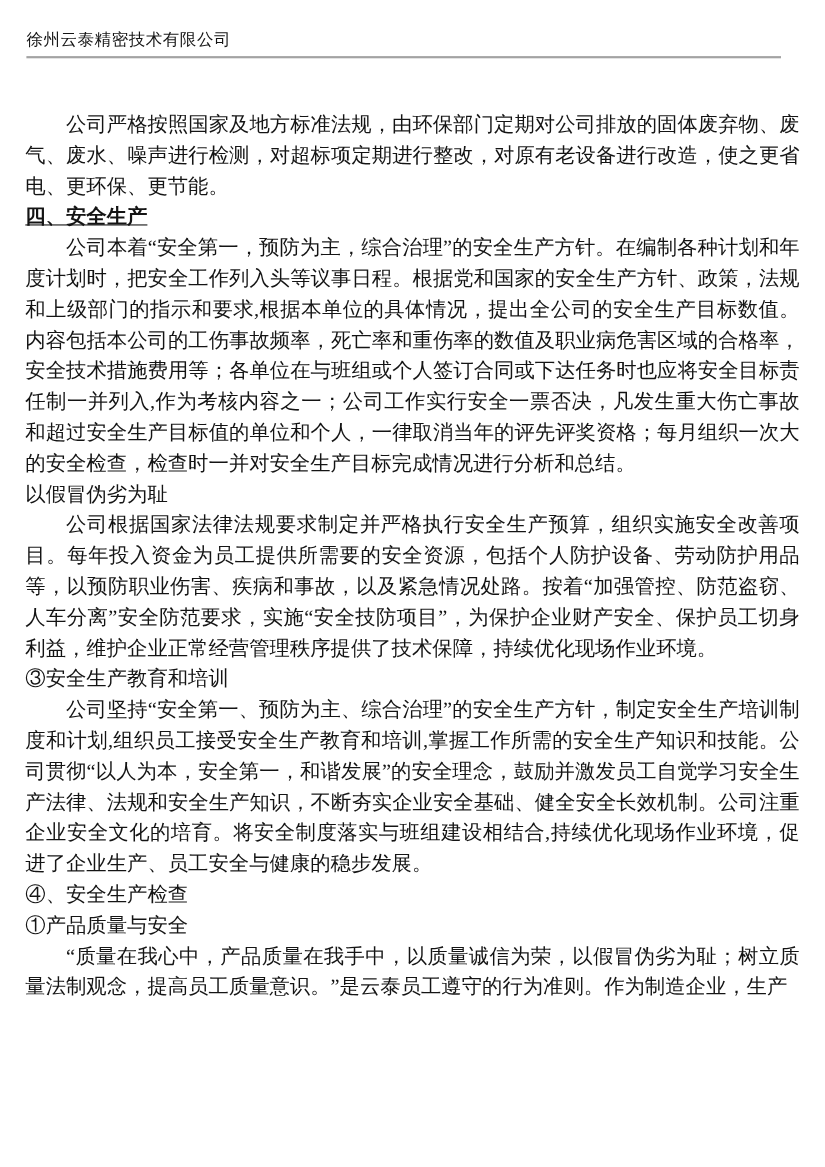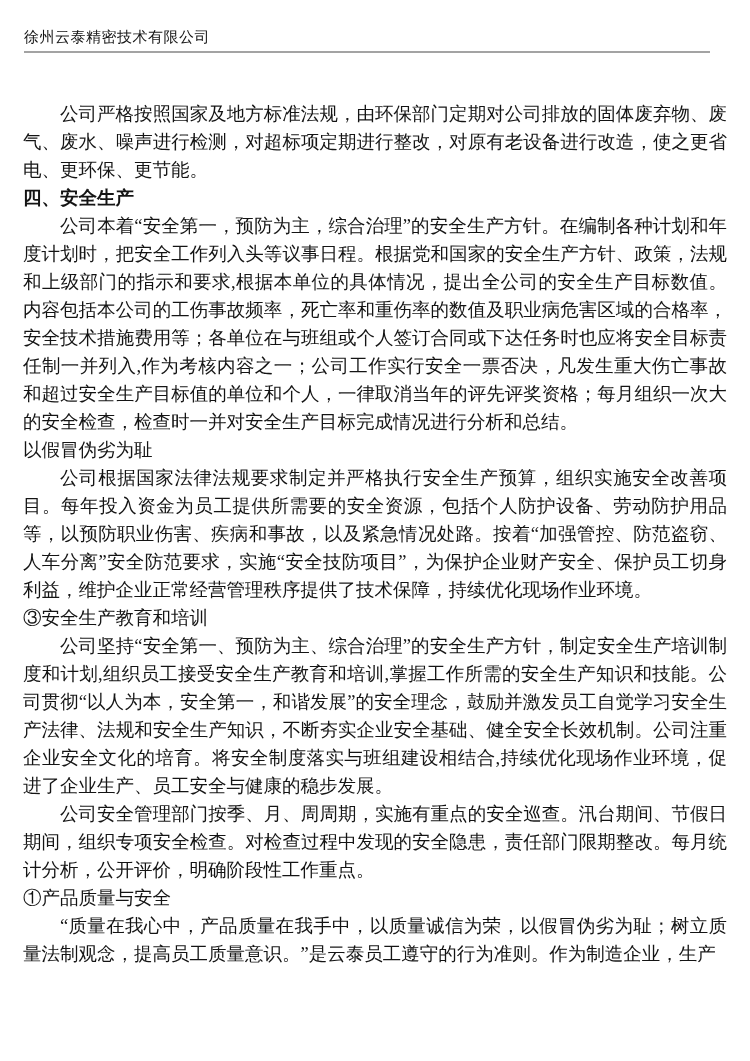--- a/index.html
+++ b/index.html
@@ -41,20 +41,21 @@
     margin-top: 24px;
   }
   .para {
     margin: 0;
     text-indent: 2em;
   }
   .heading {
     margin: 0;
     font-weight: bold;
     text-indent: 0;
+    text-decoration: underline;
   }
   .subheading {
     margin: 0;
     text-indent: 0;
   }
 </style>
 </head>
 <body>
 
 <div class="page">
@@ -64,18 +65,18 @@
   </div>
 
   <div class="content">
     <p class="para">公司严格按照国家及地方标准法规，由环保部门定期对公司排放的固体废弃物、废气、废水、噪声进行检测，对超标项定期进行整改，对原有老设备进行改造，使之更省电、更环保、更节能。</p>
     <p class="heading">四、安全生产</p>
     <p class="para">公司本着“安全第一，预防为主，综合治理”的安全生产方针。在编制各种计划和年度计划时，把安全工作列入头等议事日程。根据党和国家的安全生产方针、政策，法规和上级部门的指示和要求,根据本单位的具体情况，提出全公司的安全生产目标数值。内容包括本公司的工伤事故频率，死亡率和重伤率的数值及职业病危害区域的合格率，安全技术措施费用等；各单位在与班组或个人签订合同或下达任务时也应将安全目标责任制一并列入,作为考核内容之一；公司工作实行安全一票否决，凡发生重大伤亡事故和超过安全生产目标值的单位和个人，一律取消当年的评先评奖资格；每月组织一次大的安全检查，检查时一并对安全生产目标完成情况进行分析和总结。</p>
     <p class="subheading">以假冒伪劣为耻</p>
     <p class="para">公司根据国家法律法规要求制定并严格执行安全生产预算，组织实施安全改善项目。每年投入资金为员工提供所需要的安全资源，包括个人防护设备、劳动防护用品等，以预防职业伤害、疾病和事故，以及紧急情况处路。按着“加强管控、防范盗窃、人车分离”安全防范要求，实施“安全技防项目”，为保护企业财产安全、保护员工切身利益，维护企业正常经营管理秩序提供了技术保障，持续优化现场作业环境。</p>
     <p class="subheading">③安全生产教育和培训</p>
     <p class="para">公司坚持“安全第一、预防为主、综合治理”的安全生产方针，制定安全生产培训制度和计划,组织员工接受安全生产教育和培训,掌握工作所需的安全生产知识和技能。公司贯彻“以人为本，安全第一，和谐发展”的安全理念，鼓励并激发员工自觉学习安全生产法律、法规和安全生产知识，不断夯实企业安全基础、健全安全长效机制。公司注重企业安全文化的培育。将安全制度落实与班组建设相结合,持续优化现场作业环境，促进了企业生产、员工安全与健康的稳步发展。</p>
-    <p class="para">公司安全管理部门按季、月、周周期，实施有重点的安全巡查。汛台期间、节假日期间，组织专项安全检查。对检查过程中发现的安全隐患，责任部门限期整改。每月统计分析，公开评价，明确阶段性工作重点。</p>
+    <p class="subheading">④、安全生产检查</p>
     <p class="subheading">①产品质量与安全</p>
     <p class="para">“质量在我心中，产品质量在我手中，以质量诚信为荣，以假冒伪劣为耻；树立质量法制观念，提高员工质量意识。”是云泰员工遵守的行为准则。作为制造企业，生产</p>
   </div>
 
 </div>
 
 </body></html>

